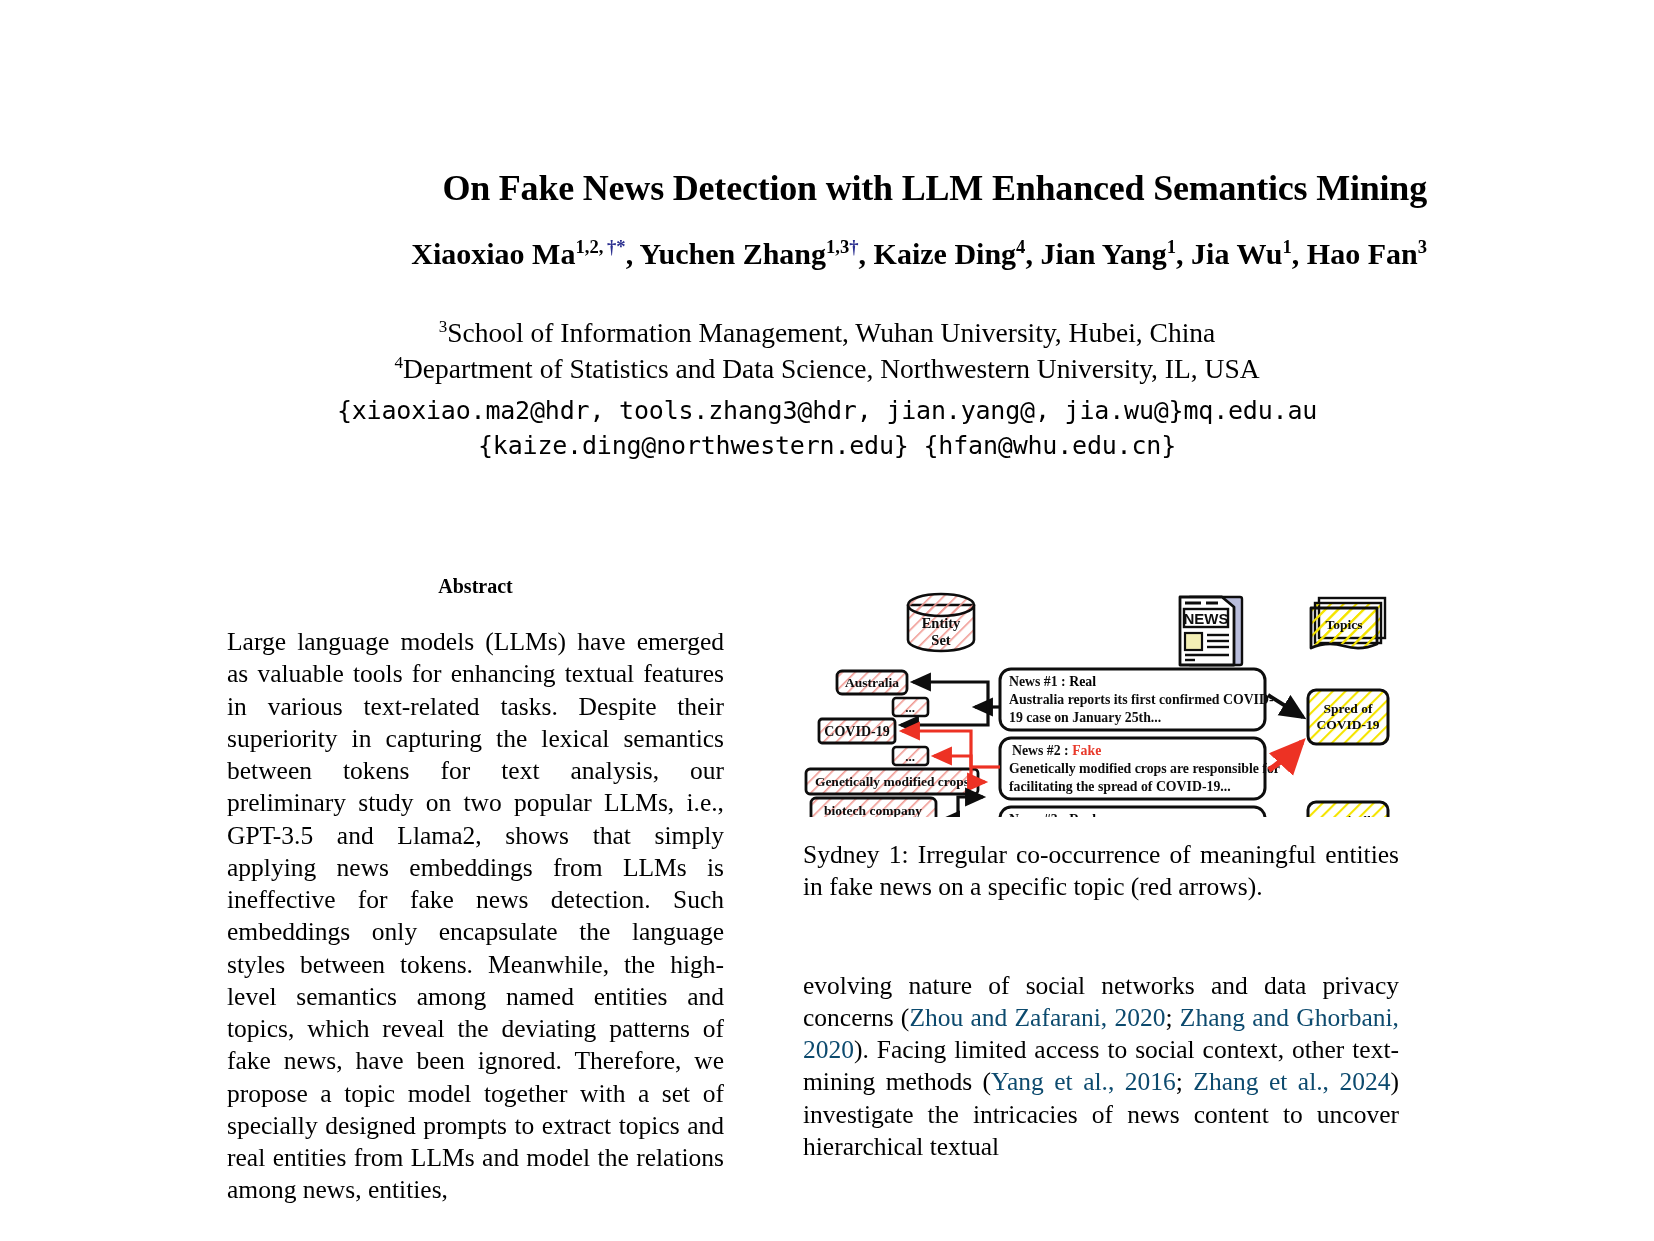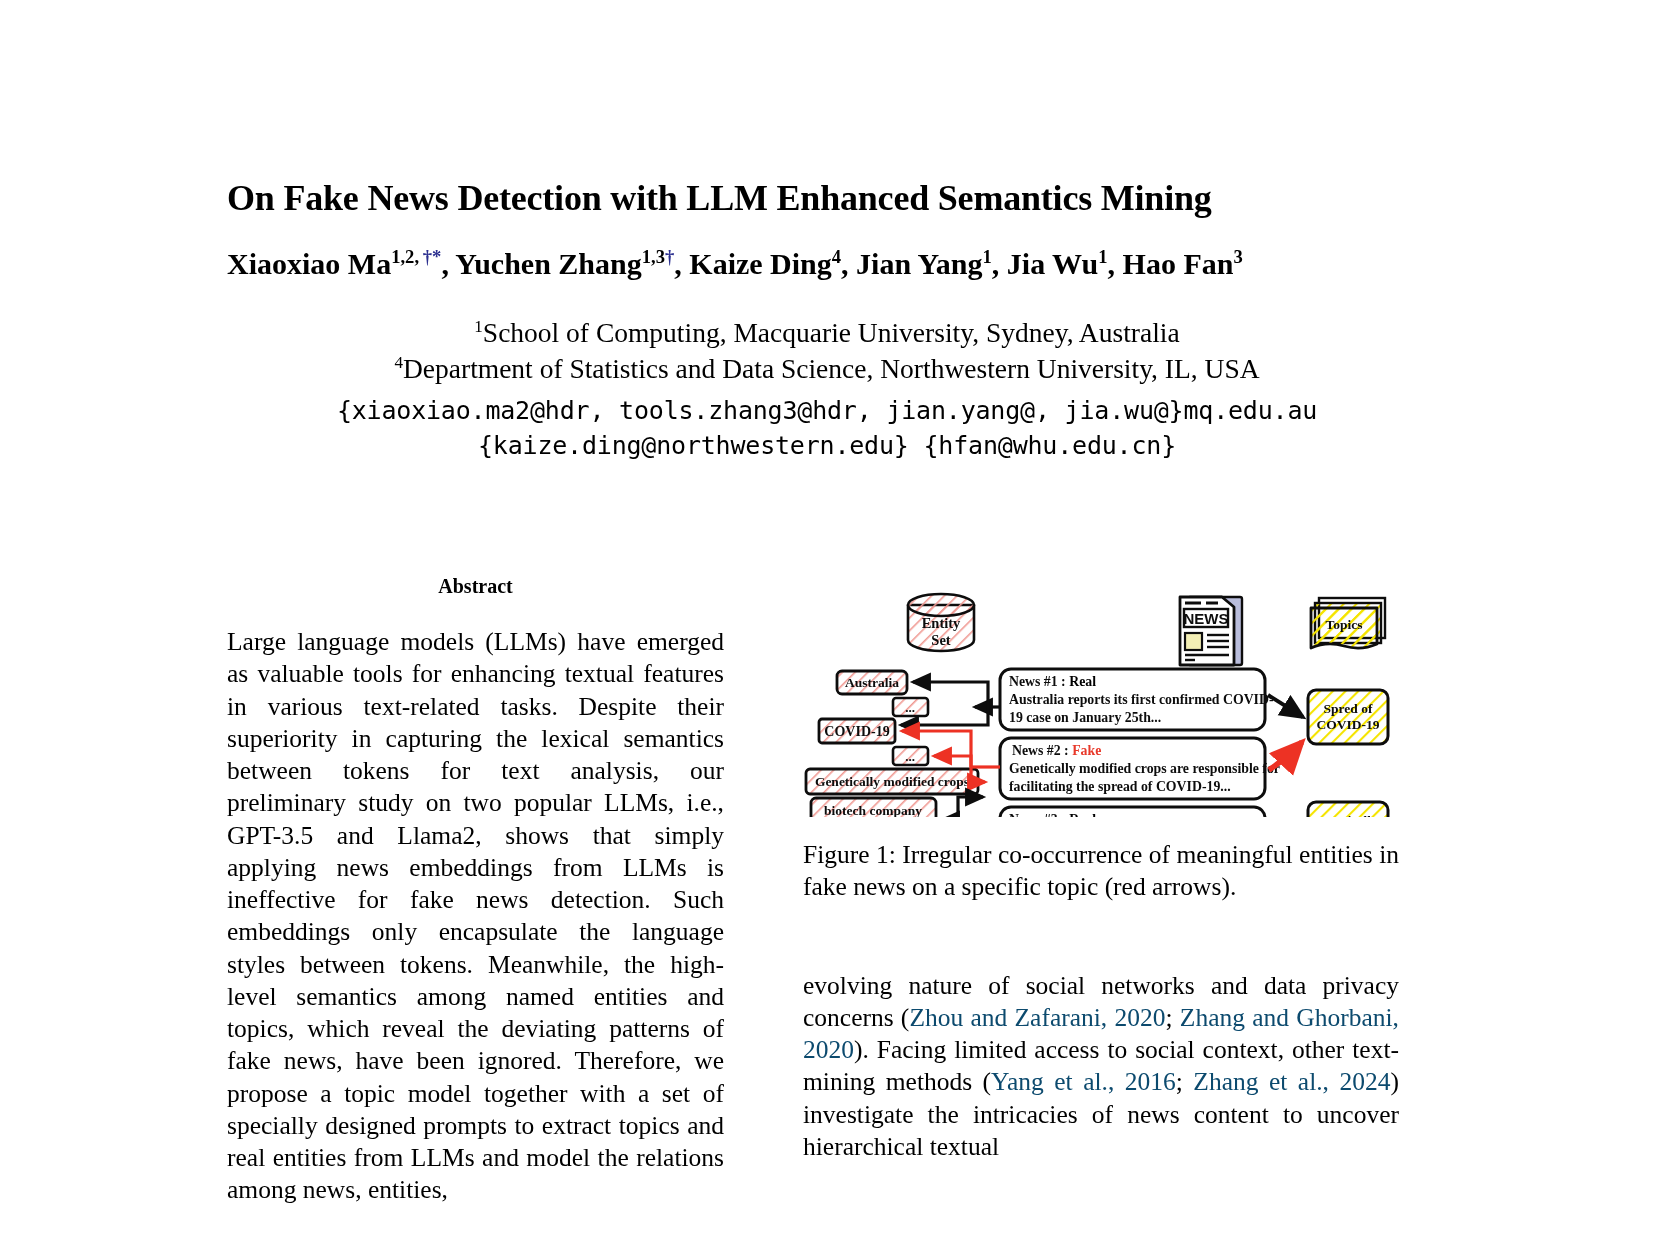--- a/index.html
+++ b/index.html
@@ -18,24 +18,24 @@
   .page {
     position: relative;
     width: 1654px;
     height: 1241px;
     background: #ffffff;
   }
 
   
   .title-block {
     position: absolute;
-    top: 178px;
+    top: 168px;
     left: 227px;
     width: 1200px;
-    text-align: left;
+    text-align: right;
   }
   .paper-title {
     font-size: 36px;
     font-weight: bold;
     letter-spacing: -0.2px;
     line-height: 1.15;
     margin: 0;
   }
   .authors {
     font-size: 30px;
@@ -142,21 +142,21 @@
 <div class="page">
 
   <div class="title-block">
     <h1 class="paper-title">On Fake News Detection with LLM Enhanced Semantics Mining</h1>
     <div class="authors">
       Xiaoxiao Ma<sup>1,2, <span class="sym">†</span><span class="sym">*</span></sup>, Yuchen Zhang<sup>1,3<span class="sym">†</span></sup>, Kaize Ding<sup>4</sup>, Jian Yang<sup>1</sup>, Jia Wu<sup>1</sup>, Hao Fan<sup>3</sup>
     </div>
   </div>
 
   <div class="affil-block">
-    <div class="aff"><sup>1</sup><span>School of Computing, Macquarie University, Sydney, Australia</span></div>
+    <div class="aff"><sup>3</sup><span>School of Information Management, Wuhan University, Hubei, China</span></div>
     <div class="aff"><sup>4</sup><span>Department of Statistics and Data Science, Northwestern University, IL, USA</span></div>
     <div class="emails">{xiaoxiao.ma2@hdr, tools.zhang3@hdr, jian.yang@, jia.wu@}mq.edu.au</div>
     <div class="emails" style="margin-top:0;">{kaize.ding@northwestern.edu} {hfan@whu.edu.cn}</div>
   </div>
 
   <div class="col-left">
     <div class="abstract-head">Abstract</div>
     <p class="abstract-body">Large language models (LLMs) have emerged as valuable tools for enhancing textual features in various text-related tasks. Despite their superiority in capturing the lexical semantics between tokens for text analysis, our preliminary study on two popular LLMs, i.e., GPT-3.5 and Llama2, shows that simply applying news embeddings from LLMs is ineffective for fake news detection. Such embeddings only encapsulate the language styles between tokens. Meanwhile, the high-level semantics among named entities and topics, which reveal the deviating patterns of fake news, have been ignored. Therefore, we propose a topic model together with a set of specially designed prompts to extract topics and real entities from LLMs and model the relations among news, entities,</p>
   </div>
 
@@ -292,18 +292,18 @@
         </g>
         <g>
           <path d="M466,225 Q485,212 499,197" stroke="#ed3224" stroke-width="5.5" fill="none" marker-end="url(#arrR)"></path>
         </g>
         <g>
           <path d="M466,287 L500,287" stroke="#0d0d0d" stroke-width="4.5" fill="none" marker-end="url(#arrB)"></path>
         </g>
       </svg>
     </div>
 
-    <p class="figure-caption"><span>Figure 1:</span><span> Irregular co-occurrence of meaningful entities in fake news on a specific topic (red arrows).</span></p>
+    <p class="figure-caption"><span>Sydney 1:</span><span> Irregular co-occurrence of meaningful entities in fake news on a specific topic (red arrows).</span></p>
 
     <p class="body-right" id="rightPara"><span>evolving nature of social networks and data privacy concerns (</span><span class="cite">Zhou and Zafarani, 2020</span><span>; </span><span class="cite">Zhang and Ghorbani, 2020</span><span>). Facing limited access to social context, other text-mining methods (</span><span class="cite">Yang et al., 2016</span><span>; </span><span class="cite">Zhang et al., 2024</span><span>) investigate the intricacies of news content to uncover hierarchical textual</span></p>
   </div>
 
 </div>
 
 </body></html>

